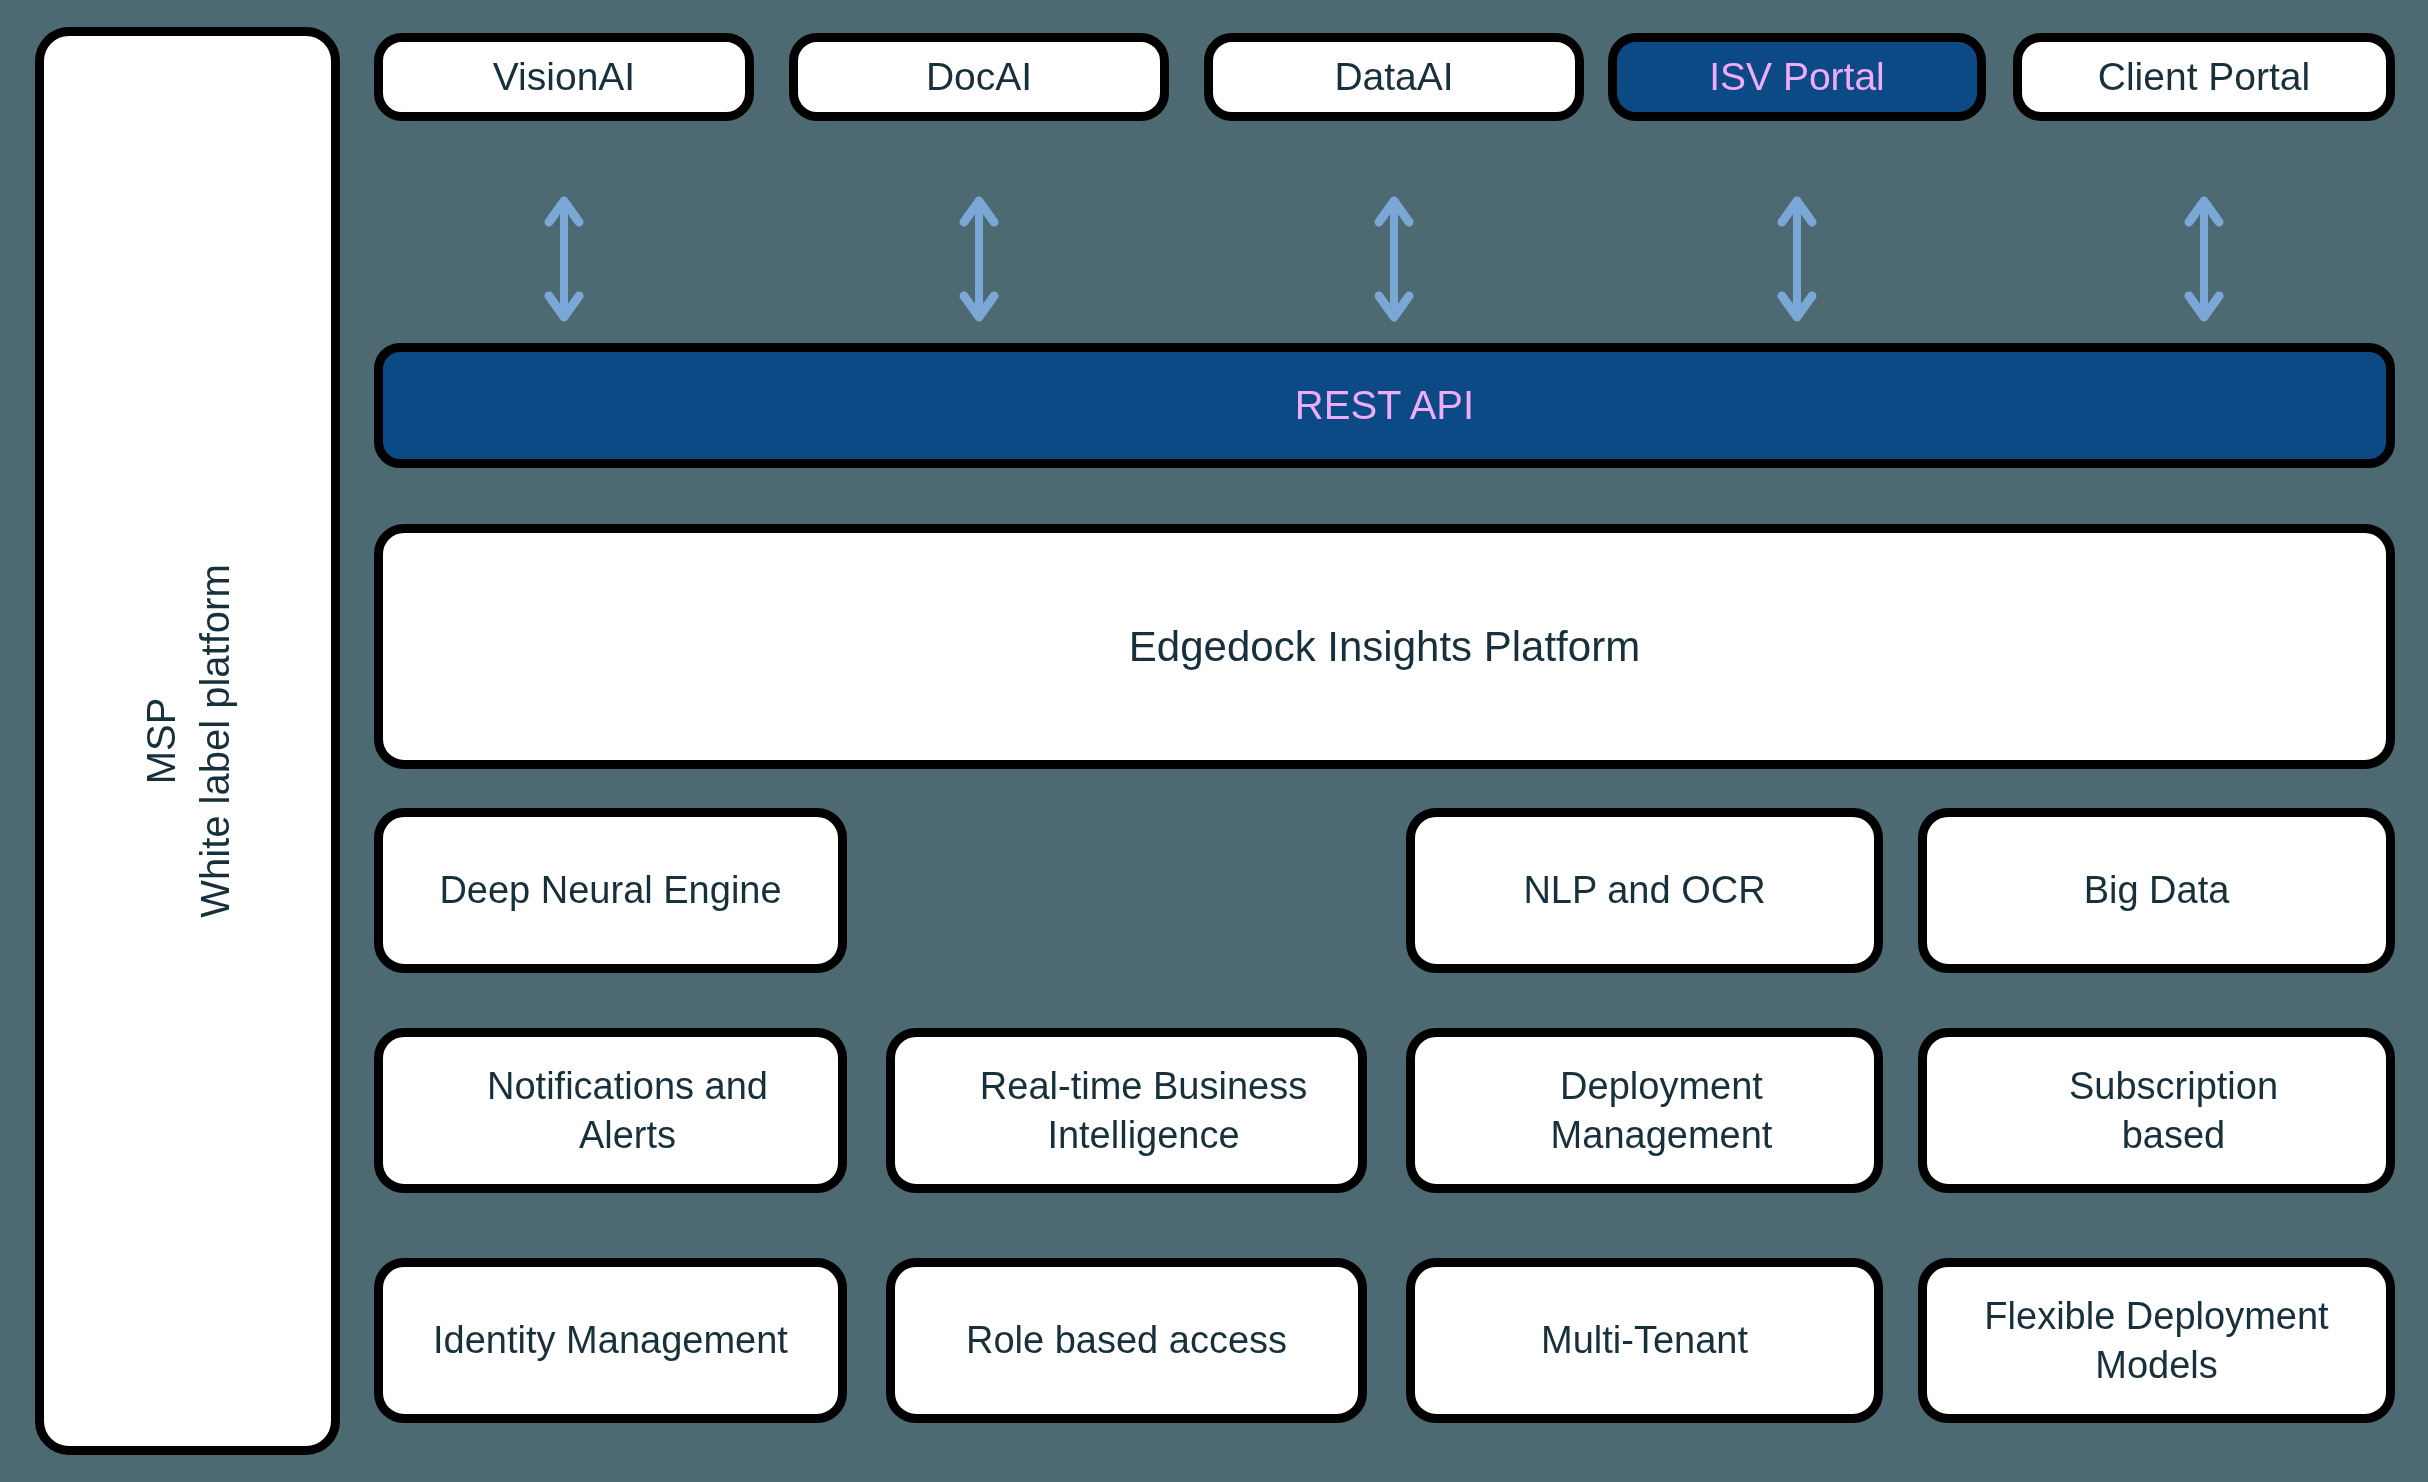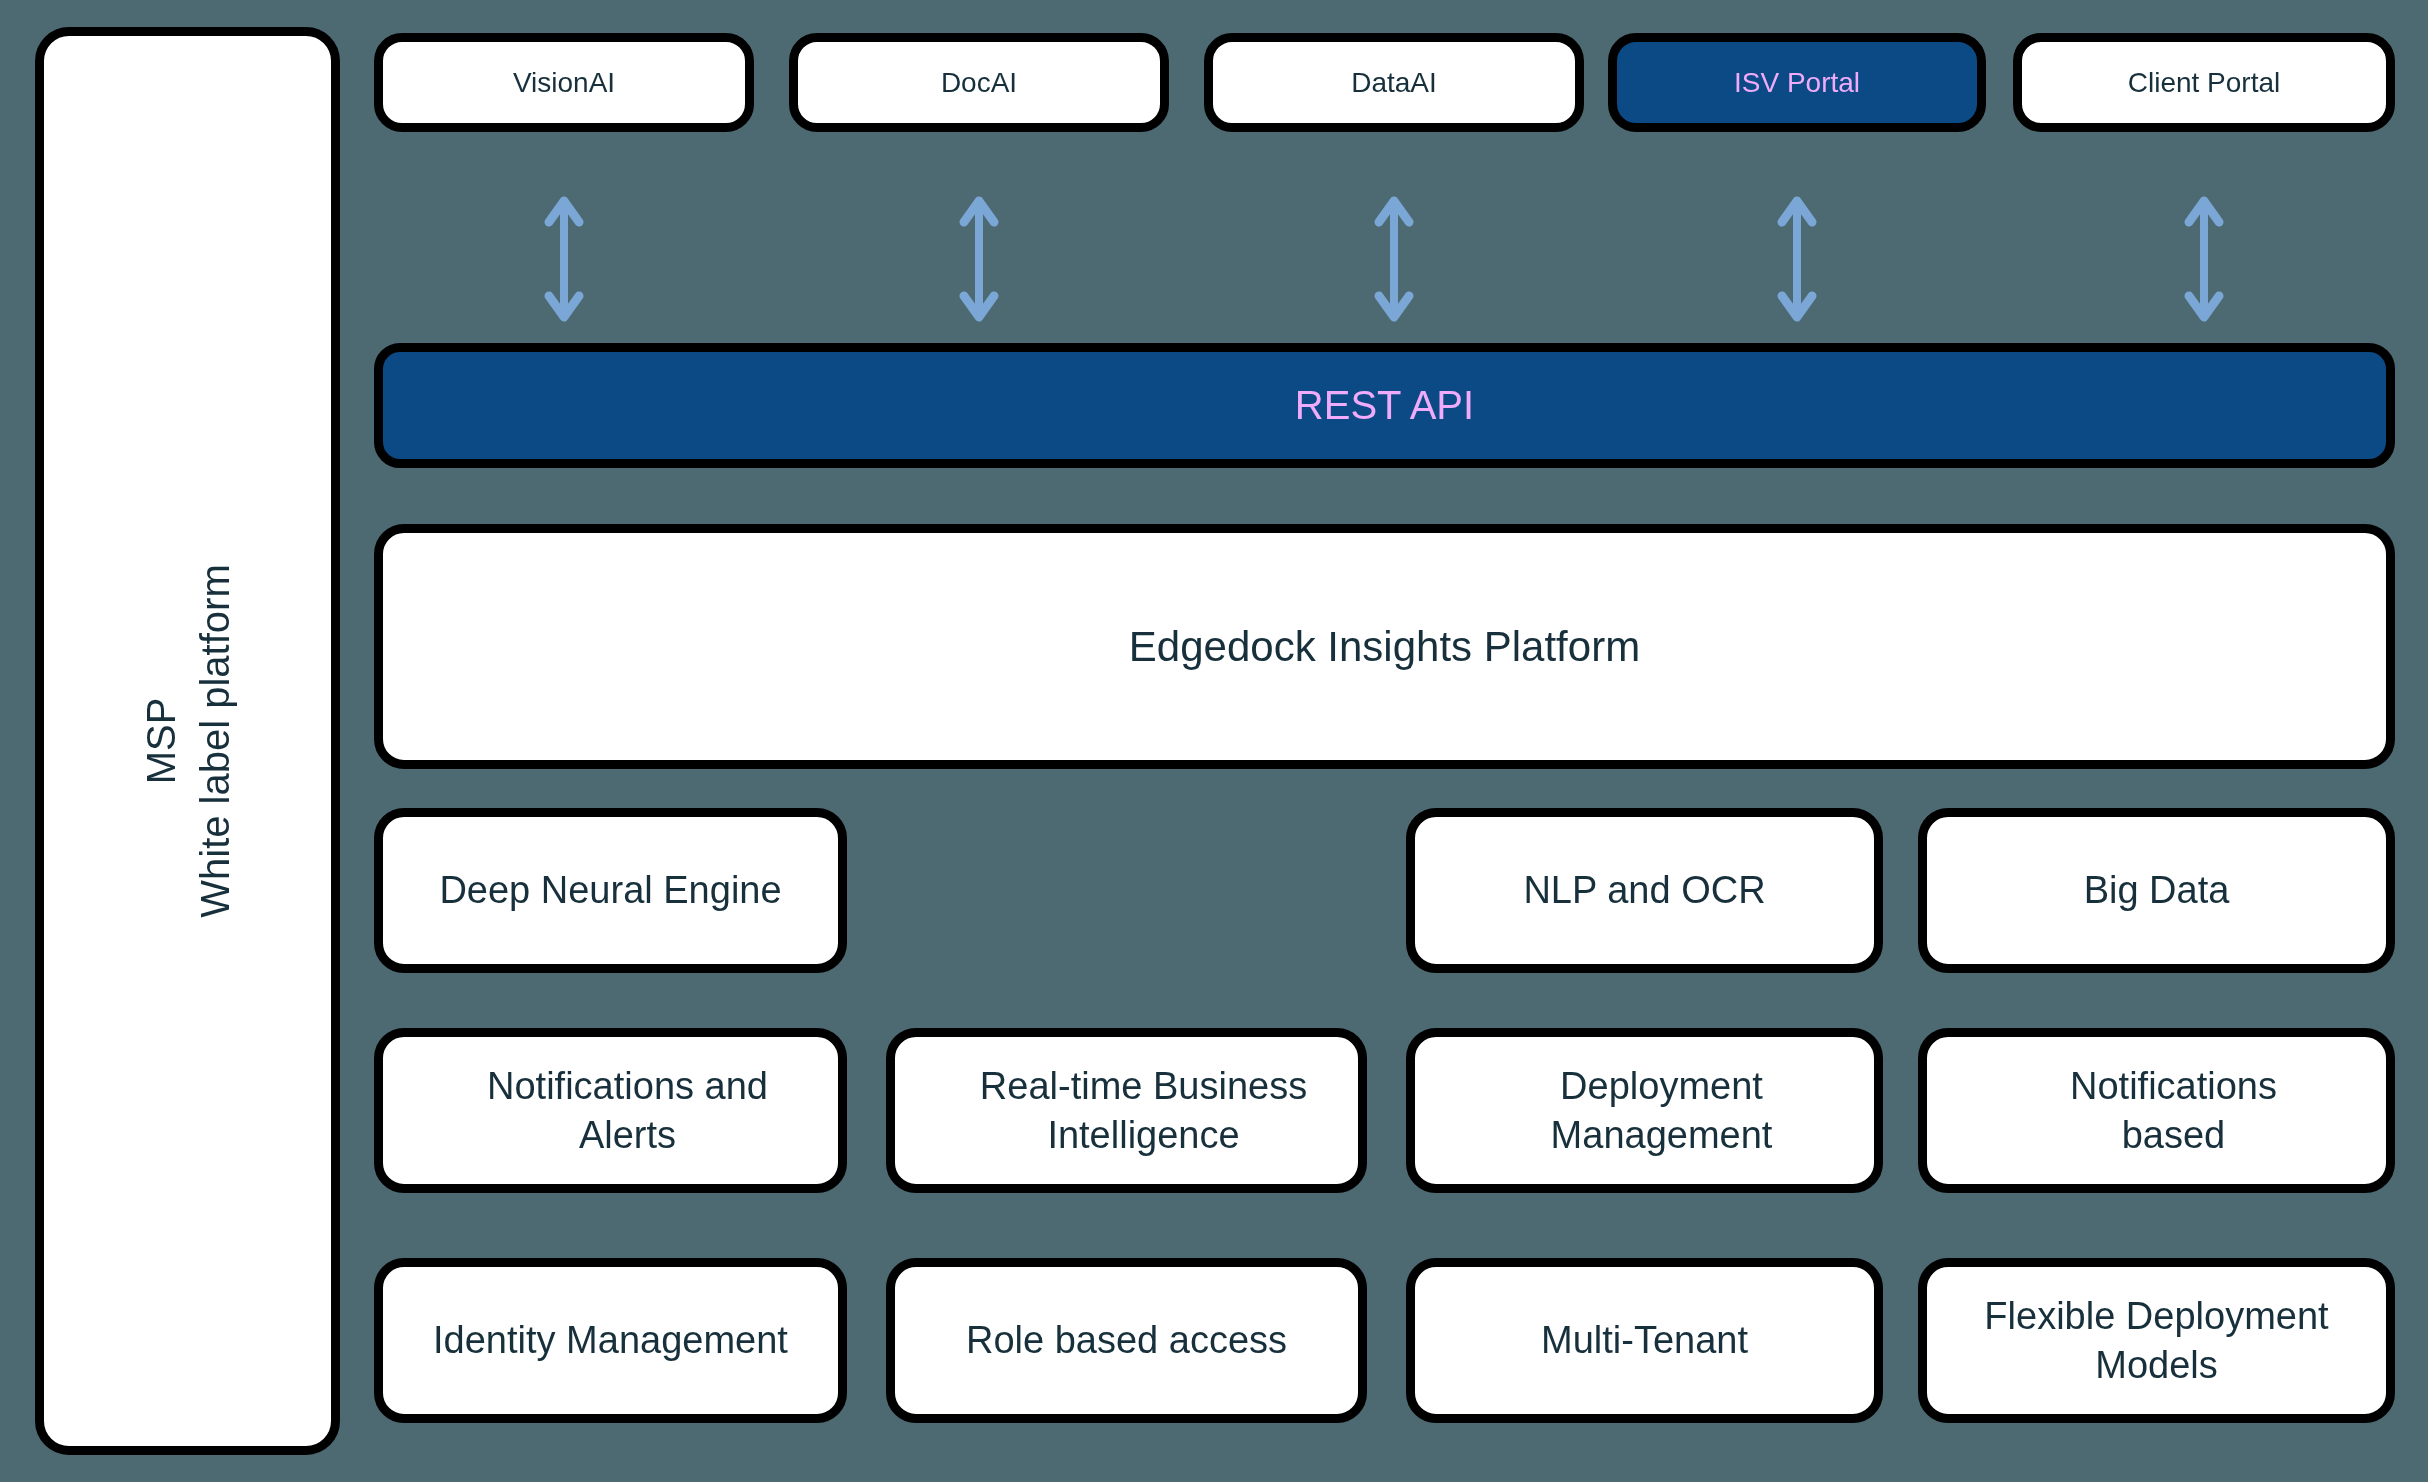--- a/index.html
+++ b/index.html
@@ -55,23 +55,23 @@
     line-height: 1.35;
     color: #17303c;
     text-align: center;
   }
   #msp-label .l1 { display: block; }
   #msp-label .l2 { display: block; }
 
   
   .app-card {
     top: 33px;
-    height: 99px;
+    height: 88px;
     border-radius: 28px;
-    font-size: 28px;
+    font-size: 39px;
   }
   #app-0 { left: 374px;  width: 380px; }
   #app-1 { left: 789px;  width: 380px; }
   #app-2 { left: 1204px; width: 380px; }
   #app-3 { left: 1608px; width: 378px; }
   #app-4 { left: 2013px; width: 382px; }
 
   
   .arrow {
     position: absolute;
@@ -212,21 +212,21 @@
     </span>
   </div>
   <div class="card feature row-b col-2">
     <span>
       <span>Deployment</span><br>
       <span>Management</span>
     </span>
   </div>
   <div class="card feature row-b col-3">
     <span>
-      <span>Notifications</span><br>
+      <span>Subscription</span><br>
       <span>based</span>
     </span>
   </div>
 
   <div class="card feature row-c col-1">
     <span>
       <span>Role based access</span>
     </span>
   </div>
   <div class="card feature row-c col-0">

